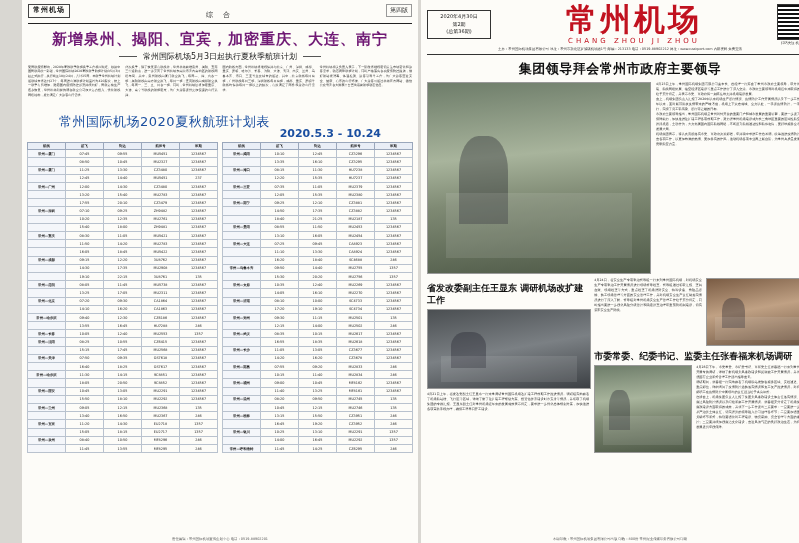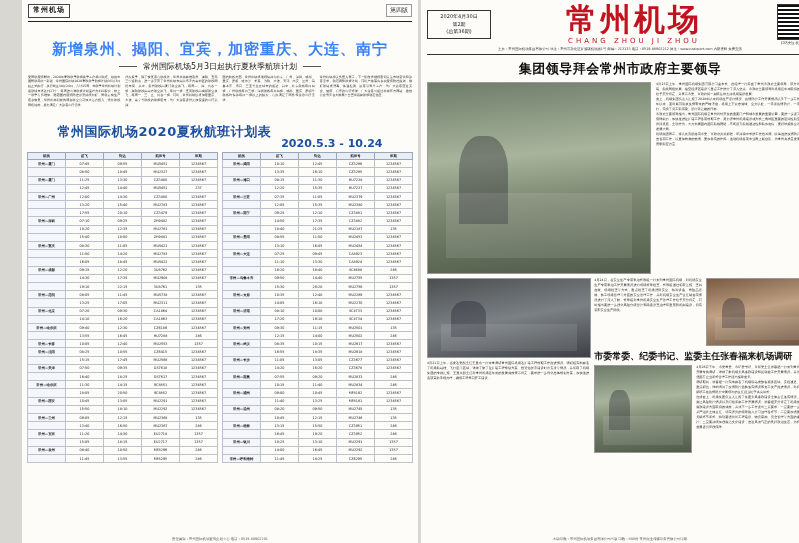--- a/index.html
+++ b/index.html
@@ -41,23 +41,23 @@
   }
   .l-section{
     text-align:center;font-size:7px;color:#333;letter-spacing:4px;
     margin-top:-8px;
   }
   .rule{
     border-top:1px solid #222;margin:3px 6px 0 6px;
   }
   .headline{
     text-align:center;
-    font-size:15px;font-weight:bold;color:#3b82f6;
+    font-size:15px;font-weight:bold;color:#701a75;
     letter-spacing:1px;
-    margin:18px 10px 2px 10px;
+    margin:6px 10px 2px 10px;
     font-family:Liberation Serif, serif;
   }
   .subheadline{
     text-align:center;font-size:8px;color:#222;margin-bottom:0;
   }
   .sub-rule{display:inline-block;width:18px;border-top:1px solid #555;vertical-align:middle;margin:0 3px;}
   .body-cols{
     display:flex;gap:5px;padding:3px 6px 2px 6px;
   }
   .bodycol{
@@ -66,21 +66,21 @@
     line-height:1.5;
     color:#2b2b2b;
     text-align:justify;
     word-break:break-all;
   }
   .tbl-title-row{
     display:flex;align-items:center;justify-content:center;gap:10px;
     margin:4px 0 2px 0;
   }
   .tbl-title{
-    font-size:13px;font-weight:bold;color:#1b4fa0;letter-spacing:0.5px;
+    font-size:13px;font-weight:normal;color:#1b4fa0;letter-spacing:0.5px;
   }
   .tbl-date{
     font-size:11px;font-weight:bold;color:#1b4fa0;margin-top:24px;
   }
   .sched-wrap{
     padding:0 5px 4px 5px;
   }
   table.sched{
     width:100%;border-collapse:collapse;font-size:3.4px;color:#222;
     table-layout:fixed;
@@ -180,20 +180,21 @@
 
 <div class="page">
 
   <div class="sheet left-sheet">
 
     <div class="l-top">
       <div class="masthead-mini">常州机场</div>
       <div class="page-num">第四版</div>
     </div>
 
+    <div class="l-section">综 合</div>
     <div class="rule"></div>
 
     <div class="headline">新增泉州、揭阳、宜宾，加密重庆、大连、南宁</div>
     <div class="subheadline">
       <span class="sub-rule"></span>
       <span>常州国际机场5月3日起执行夏秋季航班计划</span>
       <span class="sub-rule"></span>
     </div>
 
     <div class="body-cols">
@@ -792,20 +793,22 @@
       <div class="col-right">
         <div class="rtext">4月23日上午，常州国际机场集团有限公司董事长、总经理一行拜会了常州市政府主要领导，双方就机场改扩建、航线网络拓展、临空经济区建设等重点工作进行了深入交流。市政府主要领导对机场近年来取得的发展成绩给予充分肯定，并表示市委、市政府将一如既往地支持机场建设发展。</div>
         <div class="rtext">会上，机场集团负责人汇报了2020年以来机场生产运行情况、疫情防控工作开展情况以及下一步工作打算。今年以来，面对新冠肺炎疫情带来的严峻考验，机场上下众志成城、全力以赴，一手抓疫情防控，一手抓生产运行，实现了员工零感染、运行零差错的目标。</div>
         <div class="rtext">市政府主要领导指出，常州国际机场是常州对外开放的重要门户和城市发展的重要引擎，要进一步提升机场服务保障能力，加快推进改扩建工程各项前期工作，努力把常州机场建设成为长三角地区重要的区域性航空枢纽。要抢抓机遇，主动作为，大力拓展国内国际航线网络，不断提升航线通达性和航班密度，更好地服务全市经济社会发展大局。</div>
         <div class="rtext">机场集团表示，将认真贯彻落实市委、市政府决策部署，坚持稳中求进工作总基调，统筹推进疫情防控和生产经营各项工作，以更加饱满的热情、更加务实的作风，推动机场各项事业再上新台阶，为常州高质量发展走在前列贡献航空力量。</div>
       </div>
     </div>
 
     <div class="r-lower">
       <div class="r-col">
+        <div class="sub-head">省发改委副主任王显东
+调研机场改扩建工作</div>
         <div class="photo dark" style="width:100%;height:78px;"></div>
         <div class="rtext" style="margin-top:3px;">4月21日上午，省发改委副主任王显东一行来常调研常州国际机场改扩建工程前期工作推进情况。调研组实地察看了机场航站楼、飞行区等区域，详细了解了改扩建工程规划方案、投资估算及建设时序安排等情况，并听取了机场集团的专题汇报。王显东副主任对常州机场近年来的发展成效表示肯定，要求进一步优化总体规划方案，加快推进各项审批手续办理，确保工程早日开工建设。</div>
       </div>
       <div class="r-col wide">
         <div style="display:flex;gap:4px;">
           <div class="rtext" style="flex:1;">4月24日，省安全生产专项整治督导组一行来到常州国际机场，对机场安全生产专项整治工作开展情况进行现场督导检查。督导组通过听取汇报、查阅台账、现场检查等方式，重点检查了机场消防安全、特种设备、危险品运输、施工现场管理等方面的安全管理工作，并对机场安全生产责任制落实情况进行了深入了解。督导组对常州机场安全生产管理工作给予充分肯定，同时指出要进一步强化风险分级管控和隐患排查治理双重预防机制建设，切实筑牢安全生产防线。</div>
           <div class="photo warm" style="width:105px;height:66px;"></div>
         </div>
         <div class="sub-head">市委常委、纪委书记、监委主任张春福来机场调研</div>
         <div style="display:flex;gap:4px;">

